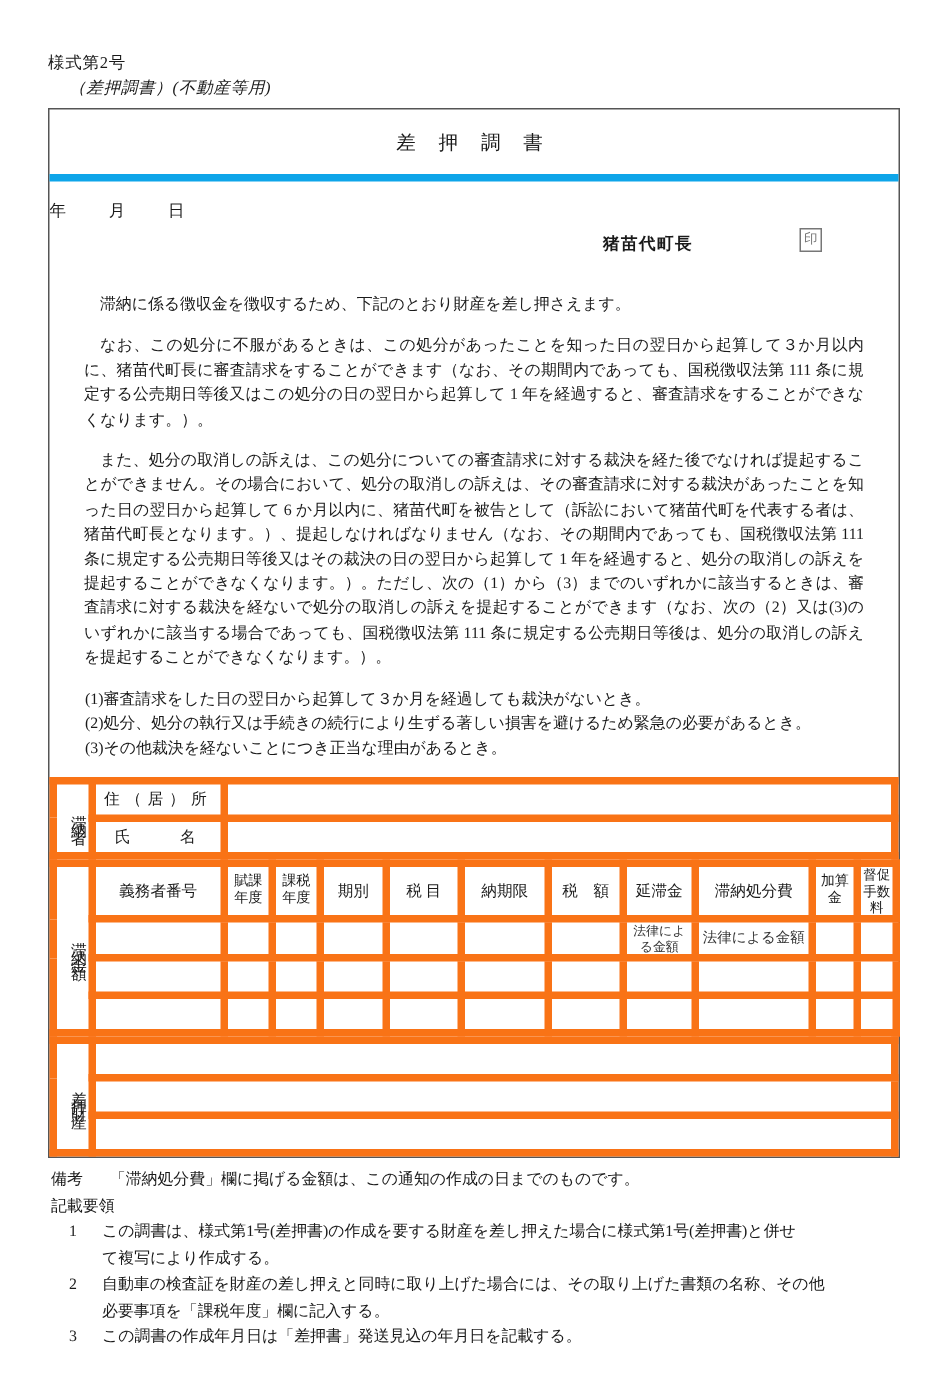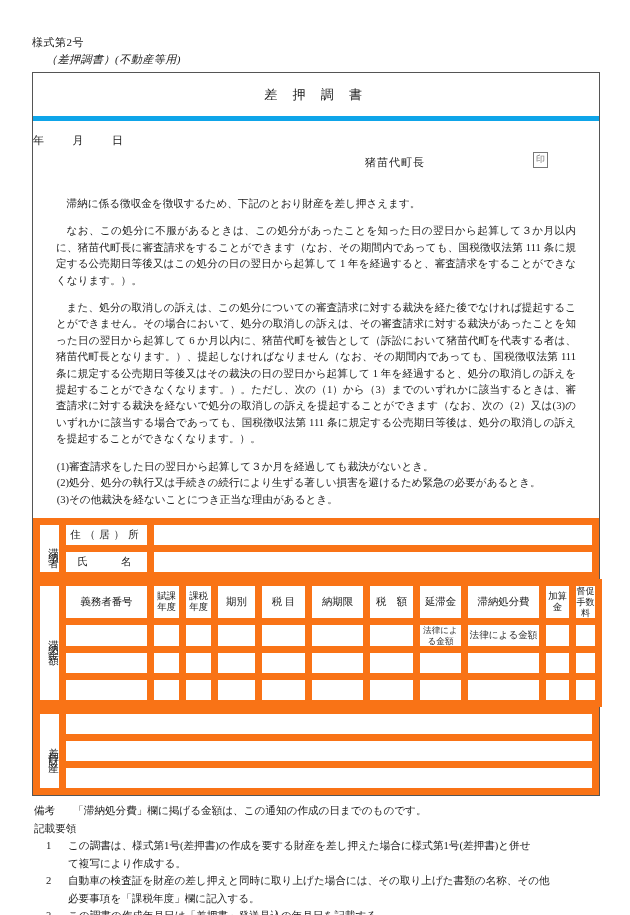--- a/index.html
+++ b/index.html
@@ -62,24 +62,25 @@
   .date-y { margin-right: 28px; }
   .date-m { margin-right: 28px; }
 
   .issuer-row {
     position: relative;
     height: 26px;
     margin-top: 7px;
   }
   .issuer-name {
     position: absolute;
-    left: 332px;
+    left: 369px;
     top: 0;
     font-size: 11px;
     letter-spacing: 1px;
+    font-weight: bold;
   }
   .seal-box {
     position: absolute;
     left: 500px;
     top: -3px;
     width: 13px;
     height: 14px;
     border: 1px solid #777;
     font-size: 9px;
     line-height: 13px;
@@ -106,21 +107,21 @@
   .tail-space { height: 10px; }
 
   
   table.grid {
     border-collapse: collapse;
     width: 100%;
     table-layout: fixed;
     font-size: 10.4px;
   }
   table.grid td {
-    border: 7px solid #f97316;
+    border: 5px solid #f97316;
     padding: 0;
     text-align: center;
     vertical-align: middle;
     height: 20px;
   }
   .sidecell {
     width: 26px;
     font-size: 10.5px;
     line-height: 15px;
     letter-spacing: 0;

